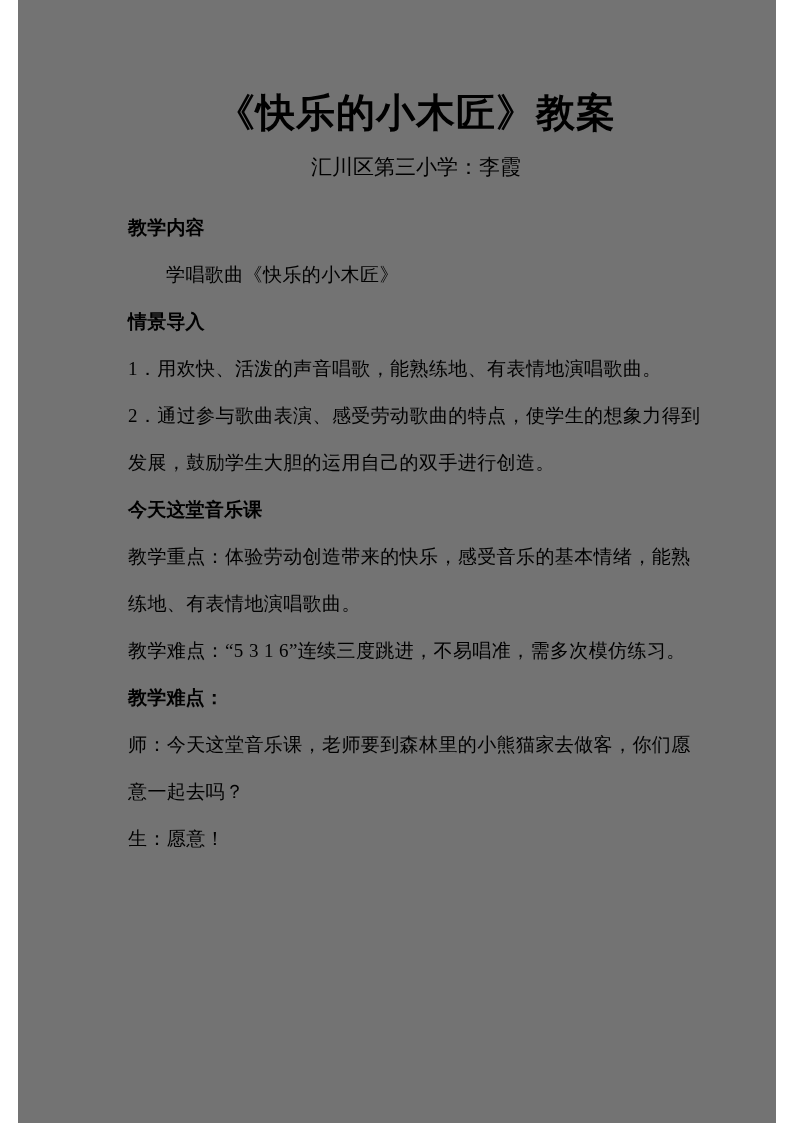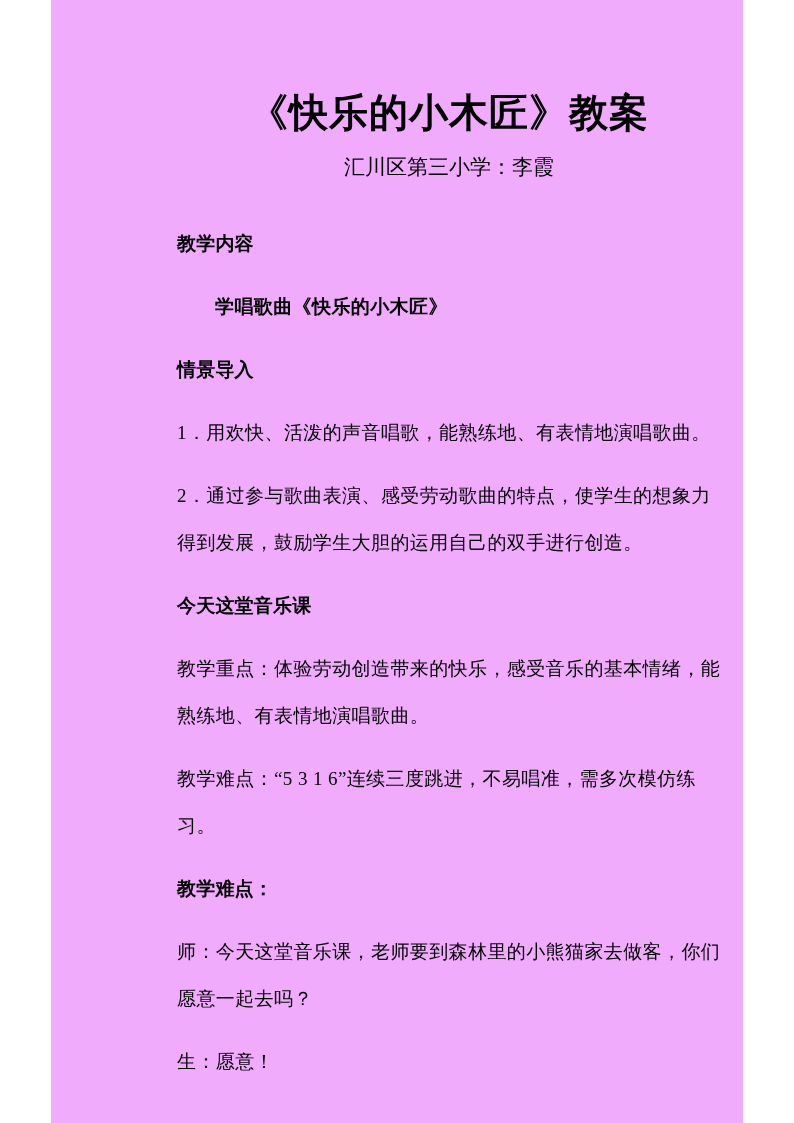--- a/index.html
+++ b/index.html
@@ -6,23 +6,23 @@
   html, body {
     margin: 0;
     padding: 0;
     background: #ffffff;
   }
   body {
     font-family: "Liberation Serif", "DejaVu Serif", serif;
   }
   .page {
     position: relative;
-    width: 692px;
+    width: 758px;
     height: 1123px;
-    background: #f0abfc;
+    background: #737373;
     margin: 0 auto;
     overflow: hidden;
     box-sizing: border-box;
   }
   .content {
     position: absolute;
     left: 110px;
     top: 0;
     width: 576px;
   }
@@ -54,32 +54,31 @@
 
   
   .body-block {
     padding-top: 22px;
   }
   .para {
     font-family: "Liberation Serif", "DejaVu Serif", serif;
     font-size: 19px;
     line-height: 47px;
     color: #000000;
-    margin: 16px;
+    margin: 0;
     text-align: left;
     letter-spacing: 0.4px;
     word-break: break-all;
   }
   .para.heading {
     font-weight: bold;
     letter-spacing: 0.2px;
   }
   .para.indent {
     text-indent: 38px;
-    font-weight: bold;
   }
 </style>
 </head>
 <body>
 
 <div class="page">
   <div class="content">
 
     <h1 class="doc-title">《快乐的小木匠》教案</h1>
 

